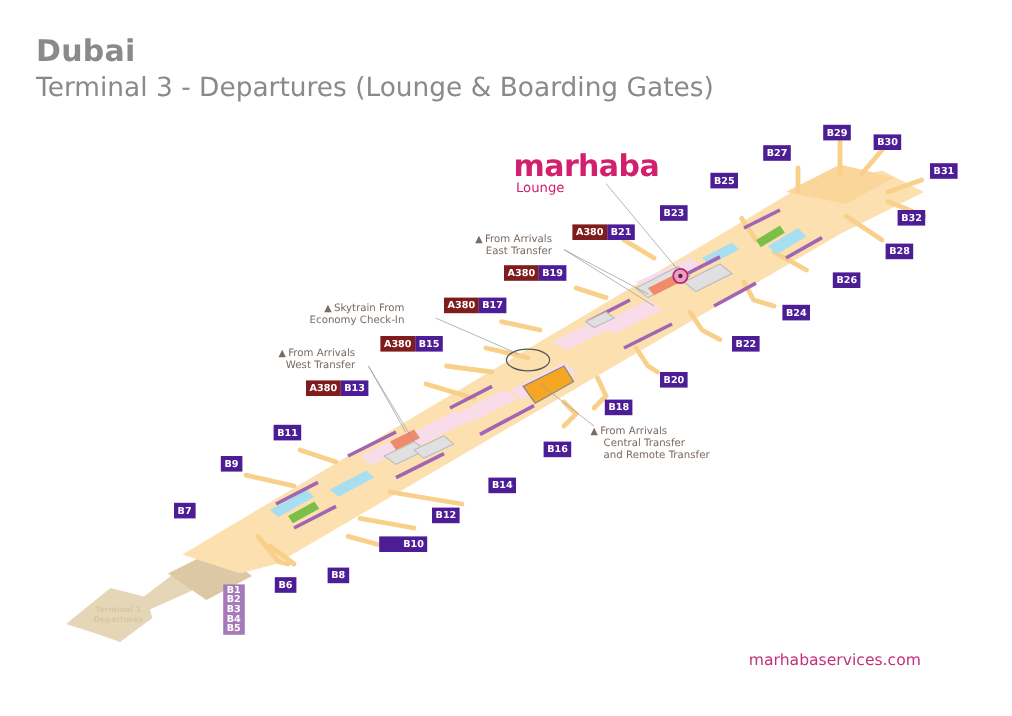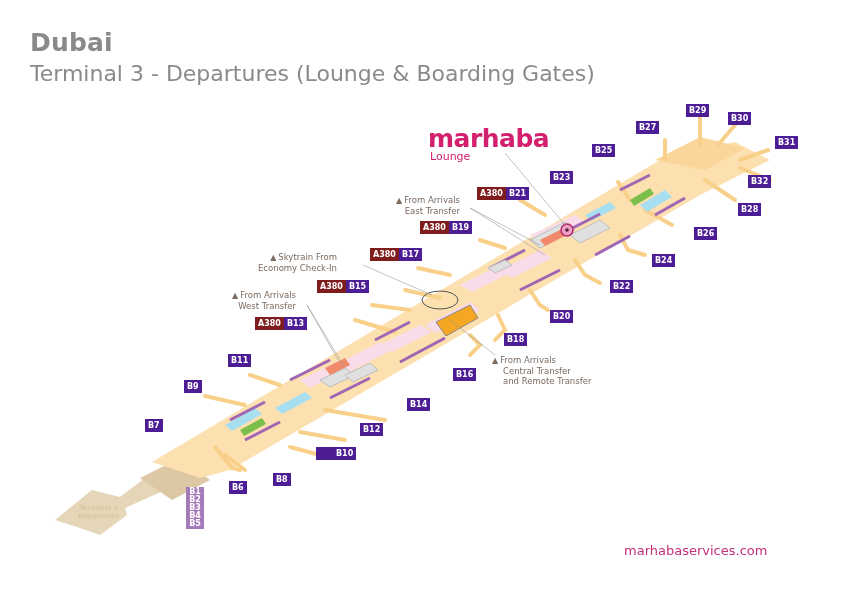--- a/index.html
+++ b/index.html
@@ -2,21 +2,21 @@
 <html><head>
 <meta charset="utf-8">
 <style>
   html, body { margin:0; padding:0; background:#ffffff; }
   body { width:843px; height:597px; position:relative; overflow:hidden; font-family:"DejaVu Sans", sans-serif; }
   .title { position:absolute; left:30px; top:28px; font-size:25px; font-weight:bold; color:#8a8a8a; letter-spacing:0.2px; }
   .subtitle { position:absolute; left:30px; top:61px; font-size:22px; color:#8a8a8a; }
   svg.map { position:absolute; left:0; top:0; }
   .gate { position:absolute; background:#4c1d95; color:#fff; font-size:8px; font-weight:bold; padding:1px 3px; line-height:11px; font-family:"DejaVu Sans", sans-serif; }
   .gate-stack { position:absolute; background:#a57ab8; color:#fff; font-size:8px; font-weight:bold; padding:1px 3px; line-height:8px; width:12px; }
-  .gate-stack div { height:8px;text-align:center; }
+  .gate-stack div { height:8px; }
   .a380 { position:absolute; display:flex; font-size:8px; font-weight:bold; line-height:11px; color:#fff; }
   .a380 .tag { background:#7f1d1d; padding:1px 3px; }
   .a380 .g { background:#4c1d95; padding:1px 3px; }
   .note { position:absolute; font-size:8.5px; color:#7a6a60; line-height:10px; text-align:right; }
   .note.left { text-align:left; }
   .note .arrow { font-size:8px; margin-right:2px; }
   .brand { position:absolute; left:428px; top:124px; font-size:25px; font-weight:bold; color:#d3206e; letter-spacing:-0.5px; }
   .brand-sub { position:absolute; left:430px; top:150px; font-size:11px; color:#d3206e; }
   .footer { position:absolute; left:624px; top:543px; font-size:13px; color:#c2307a; }
   .t1label { position:absolute; left:78px; top:504px; font-size:6.5px; color:#d9c7a2; font-weight:bold; text-align:center; line-height:8px; }

